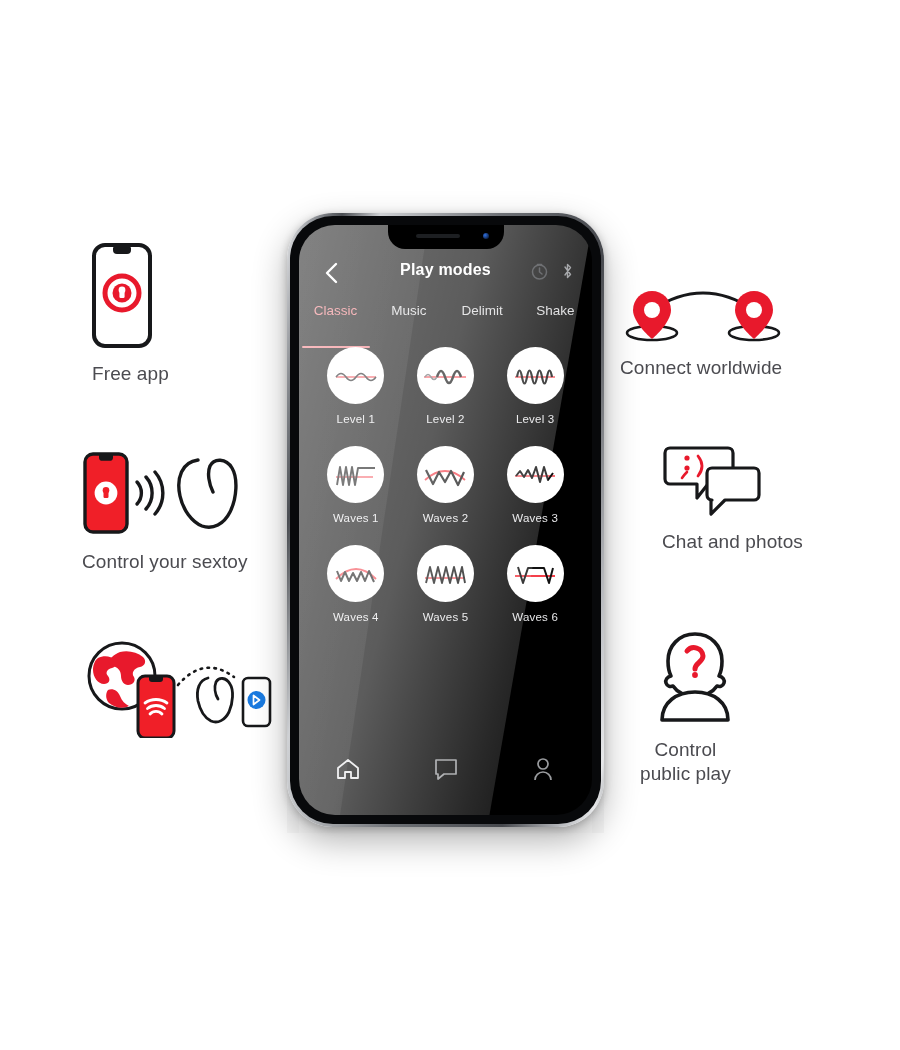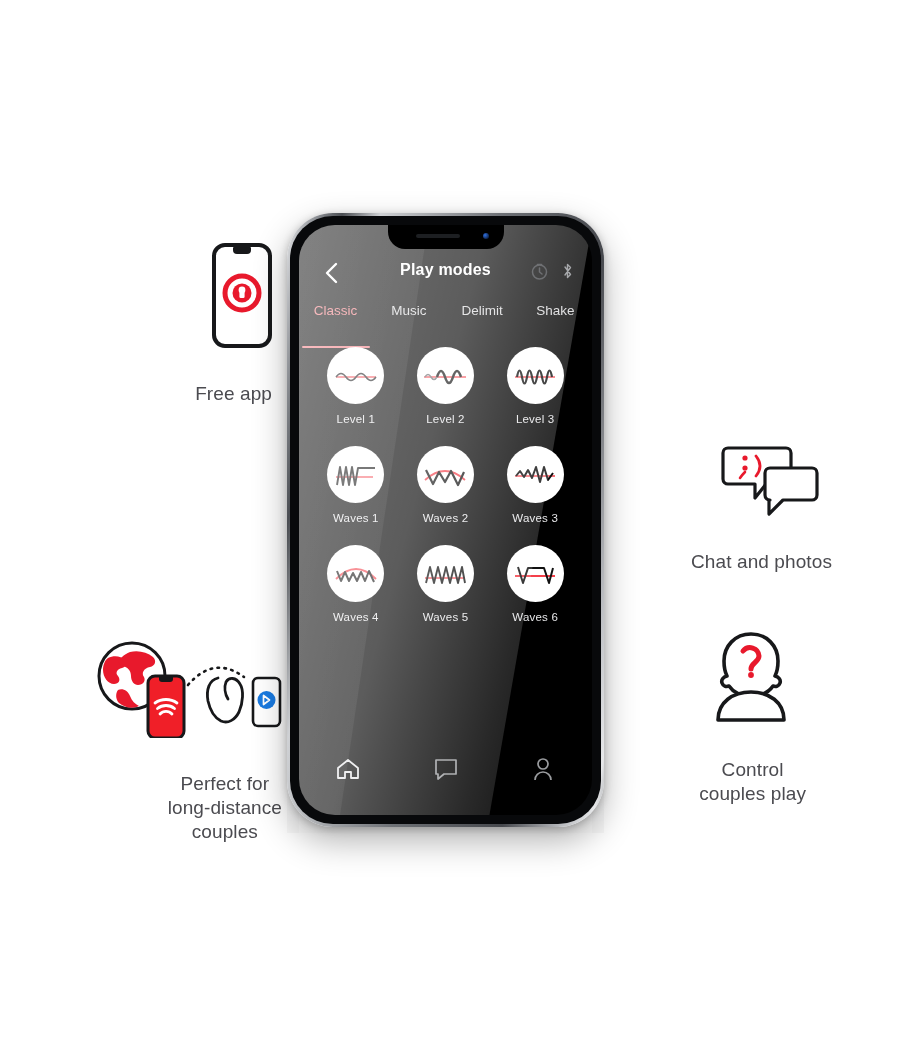--- a/index.html
+++ b/index.html
@@ -3,21 +3,21 @@
 <meta charset="utf-8">
 <style>
   html,body{margin:0;padding:0;}
   body{
     width:900px;height:1050px;background:#ffffff;overflow:hidden;
     font-family:"Liberation Sans", sans-serif;position:relative;
   }
   .stage{position:absolute;inset:0;}
 
   
-  .feature{position:absolute;display:flex;flex-direction:column;align-items:flex-end;gap:20px;}
+  .feature{position:absolute;display:flex;flex-direction:column;align-items:flex-start;}
   .feature .art{display:flex;align-items:flex-end;justify-content:center;}
   .feature .cap{
     margin-top:14px;text-align:center;color:#4b4b50;
     font-size:19px;line-height:24px;letter-spacing:.1px;font-weight:400;
   }
 
   #f-free-app{left:92px;top:243px;width:180px;}
   #f-control  {left:82px;top:448px;width:200px;}
   #f-distance {left:82px;top:638px;width:200px;}
   #f-connect  {left:620px;top:280px;width:206px;}
@@ -122,20 +122,38 @@
         <path d="M22 4 h16 a1 1 0 0 1 1 1 v2 a4 4 0 0 1 -4 4 h-10 a4 4 0 0 1 -4 -4 v-2 a1 1 0 0 1 1 -1 z" fill="#17181a"></path>
         <circle cx="30" cy="50" r="17" fill="none" stroke="#e8192c" stroke-width="5"></circle>
         <circle cx="30" cy="50" r="9.5" fill="#e8192c"></circle>
         <circle cx="30" cy="47" r="3.4" fill="#fff"></circle>
         <rect x="27.4" y="48.5" width="5.2" height="6.6" rx="1.3" fill="#fff"></rect>
       </svg>
     </div>
     <div class="cap">Free app</div>
   </div>
 
+  <div class="feature" id="f-control">
+    <div class="art">
+      <svg width="178" height="88" viewBox="0 0 178 88">
+        <rect x="3" y="6" width="42" height="78" rx="8" fill="#f01f28" stroke="#17181a" stroke-width="3.4"></rect>
+        <path d="M17 7 h14 v2.4 a3.4 3.4 0 0 1 -3.4 3.4 h-7.2 a3.4 3.4 0 0 1 -3.4 -3.4 z" fill="#17181a"></path>
+        <circle cx="24" cy="45" r="11.4" fill="#fff"></circle>
+        <circle cx="24" cy="42.2" r="3.3" fill="#f01f28"></circle>
+        <rect x="21.5" y="43.6" width="5" height="6.4" rx="1.2" fill="#f01f28"></rect>
+        <g fill="none" stroke="#17181a" stroke-width="3.4" stroke-linecap="round">
+          <path d="M55 34 a16 16 0 0 1 0 22"></path>
+          <path d="M64 29 a24 24 0 0 1 0 32"></path>
+          <path d="M73 24 a32 32 0 0 1 0 42"></path>
+        </g>
+        <path d="M116 12 c-16 2 -22 18 -18 36 c3 14 12 26 22 30 c11 4 22 -2 28 -14 c7 -14 8 -34 2 -44 c-6 -10 -18 -10 -22 -2 c-3 7 -1 18 3 26" fill="none" stroke="#17181a" stroke-width="3.4" stroke-linecap="round" stroke-linejoin="round"></path>
+      </svg>
+    </div>
+    <div class="cap">Control your sextoy</div>
+  </div>
 
   <div class="feature" id="f-distance">
     <div class="art">
       <svg width="190" height="100" viewBox="0 0 190 100">
         <circle cx="40" cy="38" r="33" fill="none" stroke="#17181a" stroke-width="3"></circle>
         <g fill="#e8192c">
           <path d="M16 20 c6 -3 13 -2 17 2 c3 3 1 7 -3 8 c-5 1 -7 5 -4 8 c3 4 1 8 -4 8 c-6 0 -11 -7 -11 -14 c0 -5 2 -10 5 -12 z"></path>
           <path d="M38 14 c8 -2 17 0 23 5 c4 4 2 9 -3 10 c-6 1 -9 6 -6 10 c2 4 -1 8 -6 8 c-4 0 -7 -4 -7 -9 c0 -6 -4 -9 -8 -10 c-5 -1 -6 -6 -1 -9 c2 -2 5 -4 8 -5 z"></path>
           <path d="M26 52 c5 -2 10 1 12 6 c2 5 5 8 9 10 c-6 3 -14 2 -20 -3 c-3 -3 -4 -9 -1 -13 z"></path>
         </g>
@@ -146,27 +164,36 @@
           <path d="M65.5 70.5 a13.5 13.5 0 0 1 17 0"></path>
           <path d="M63 65 a19 19 0 0 1 22 0"></path>
         </g>
         <path d="M96 47 q26 -30 56 -8" fill="none" stroke="#17181a" stroke-width="2.6" stroke-linecap="round" stroke-dasharray="1.6 5.4"></path>
         <path d="M126 40 c-9 2 -12 12 -10 23 c2 9 7 17 13 20 c7 3 14 -1 18 -9 c4 -9 5 -22 1 -28 c-4 -7 -11 -7 -14 -2 c-2 5 -1 12 2 17" fill="none" stroke="#17181a" stroke-width="2.8" stroke-linecap="round" stroke-linejoin="round"></path>
         <rect x="161" y="40" width="27" height="48" rx="5" fill="#fff" stroke="#17181a" stroke-width="2.6"></rect>
         <circle cx="174.5" cy="62" r="9" fill="#1a7ae0"></circle>
         <path d="M171.5 57.5 l6 4.5 l-6 4.5 v-9 l6 4.5" fill="none" stroke="#fff" stroke-width="1.7" stroke-linecap="round" stroke-linejoin="round"></path>
       </svg>
     </div>
-    <div class="cap">
-      <div>Perfect for</div>
-      <div>long-distance</div>
-      <div>couples</div>
-    </div>
-  </div>
-
+  </div>
+
+  <div class="feature" id="f-connect">
+    <div class="art">
+      <svg width="166" height="62" viewBox="0 0 166 62">
+        <path d="M32 30 q51 -34 102 0" fill="none" stroke="#17181a" stroke-width="2.8" stroke-linecap="round"></path>
+        <ellipse cx="32" cy="53" rx="25" ry="7" fill="none" stroke="#17181a" stroke-width="2.6"></ellipse>
+        <ellipse cx="134" cy="53" rx="25" ry="7" fill="none" stroke="#17181a" stroke-width="2.6"></ellipse>
+        <path d="M32 11 a19 19 0 0 1 19 19 c0 13 -19 29 -19 29 c0 0 -19 -16 -19 -29 a19 19 0 0 1 19 -19 z" fill="#e8192c"></path>
+        <circle cx="32" cy="30" r="8" fill="#fff"></circle>
+        <path d="M134 11 a19 19 0 0 1 19 19 c0 13 -19 29 -19 29 c0 0 -19 -16 -19 -29 a19 19 0 0 1 19 -19 z" fill="#e8192c"></path>
+        <circle cx="134" cy="30" r="8" fill="#fff"></circle>
+      </svg>
+    </div>
+    <div class="cap">Connect worldwide</div>
+  </div>
 
   <div class="feature" id="f-chat">
     <div class="art">
       <svg width="112" height="72" viewBox="0 0 112 72">
         <path d="M8 4 h58 a5 5 0 0 1 5 5 v26 a5 5 0 0 1 -5 5 h-20 l-11 14 v-14 h-27 a5 5 0 0 1 -5 -5 v-26 a5 5 0 0 1 5 -5 z" fill="#fff" stroke="#17181a" stroke-width="3.2" stroke-linejoin="round"></path>
         <path d="M50 24 h42 a5 5 0 0 1 5 5 v22 a5 5 0 0 1 -5 5 h-29 l-14 14 v-14 h1 a5 5 0 0 1 -5 -5 v-22 a5 5 0 0 1 5 -5 z" fill="#fff" stroke="#17181a" stroke-width="3.2" stroke-linejoin="round"></path>
         <g fill="#e8192c">
           <circle cx="25" cy="14" r="2.6"></circle>
           <circle cx="25" cy="24" r="2.6"></circle>
           <path d="M25 28 q-3 3 -5 6" fill="none" stroke="#e8192c" stroke-width="2.6" stroke-linecap="round"></path>
@@ -181,21 +208,21 @@
     <div class="art">
       <svg width="110" height="94" viewBox="0 0 110 94">
         <path d="M55 4 c16 0 27 12 27 27 c0 6 -1 11 -3 15 c4 1 6 4 5 7 c-1 3 -4 4 -7 3 c-4 6 -12 10 -22 10 c-10 0 -18 -4 -22 -10 c-3 1 -6 0 -7 -3 c-1 -3 1 -6 5 -7 c-2 -4 -3 -9 -3 -15 c0 -15 11 -27 27 -27 z" fill="#fff" stroke="#17181a" stroke-width="3.6" stroke-linejoin="round"></path>
         <path d="M22 90 c0 -18 15 -28 33 -28 c18 0 33 10 33 28 z" fill="#fff" stroke="#17181a" stroke-width="3.6" stroke-linejoin="round"></path>
         <path d="M47 21 a9 9 0 0 1 16 5 c0 6 -8 7 -8 13" fill="none" stroke="#e8192c" stroke-width="5" stroke-linecap="round"></path>
         <circle cx="55" cy="45" r="2.9" fill="#e8192c"></circle>
       </svg>
     </div>
     <div class="cap">
       <div>Control</div>
-      <div>couples play</div>
+      <div>public play</div>
     </div>
   </div>
 
   <div class="reflection">
     <div class="refl-body">
       <div class="refl-screen"></div>
       <div class="refl-icons">
         <div class="ti">
           <svg width="26" height="24" viewBox="0 0 26 24">
               <path d="M3 11 L13 3 L23 11 V21 H16 V15 H10 V21 H3 Z" fill="none" stroke="#d2d3d5" stroke-width="1.8" stroke-linejoin="round"></path>

